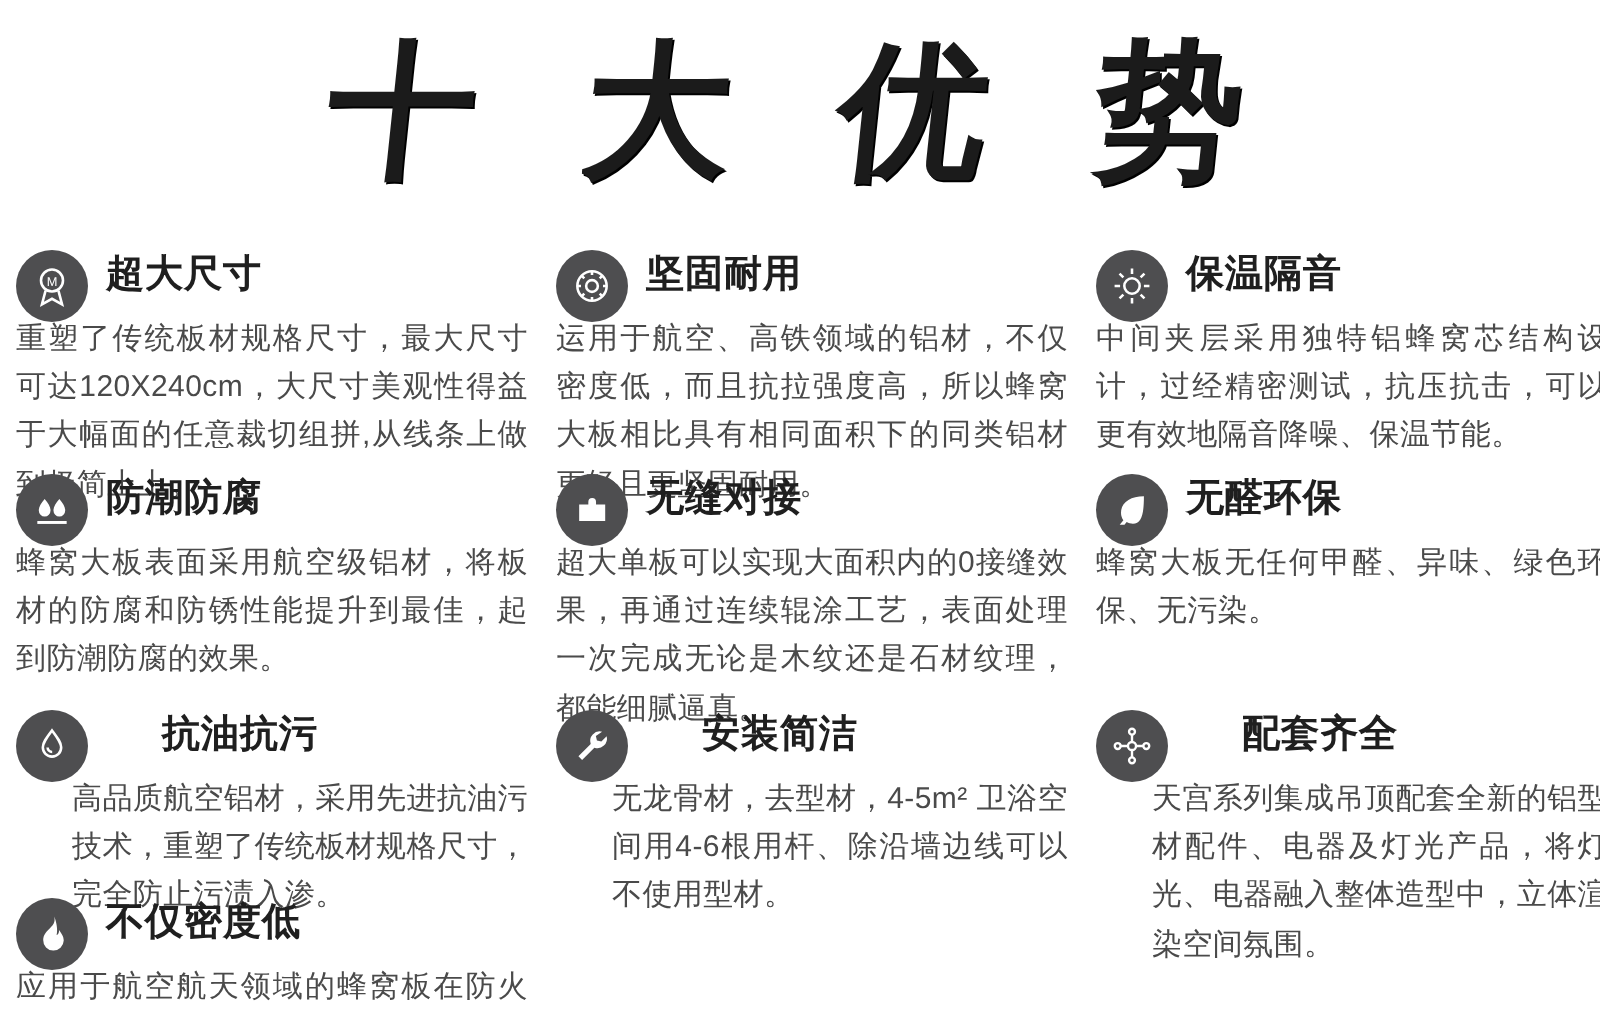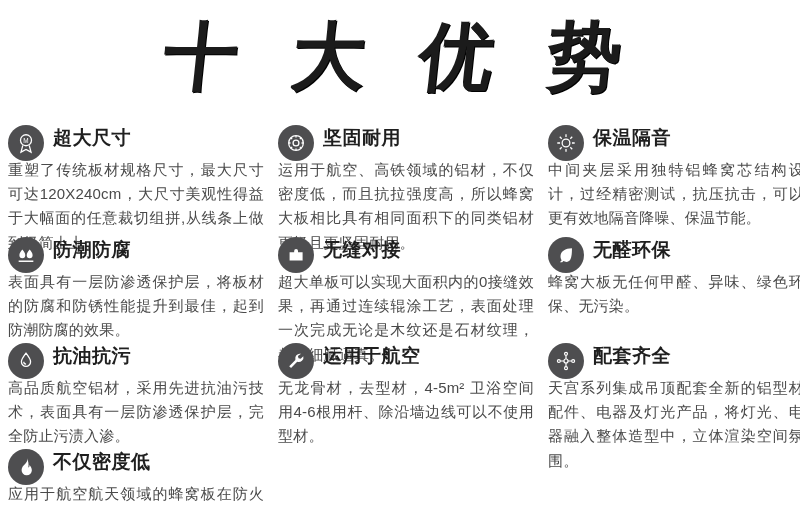--- a/index.html
+++ b/index.html
@@ -58,21 +58,21 @@
     display: flex;
     align-items: flex-start;
   }
   
   .col0 { left: 8px; }
   .col1 { left: 278px; justify-content: space-between; }
   .col2 { left: 548px; }
   
   .row0 { top: 6px; }
   .row1 { top: 118px; }
-  .row2 { top: 224px; }
+  .row2 { top: 236px; gap: 28px; }
   .row3 { top: 330px; }
 
   .icon-badge {
     flex: 0 0 auto;
     width: 36px;
     height: 36px;
     border-radius: 50%;
     background: #4e4e50;
     display: flex;
     align-items: center;
@@ -159,21 +159,21 @@
     <div class="cell col0 row1">
       <div class="icon-badge">
         <svg width="22" height="22" viewBox="0 0 24 24" fill="#ffffff" stroke="none">
           <path d="M8 6c-2 2.4-3.2 4.3-3.2 6.2A3.4 3.4 0 0 0 8 15.6a3.4 3.4 0 0 0 3.2-3.4C11.2 10.3 10 8.4 8 6z"></path>
           <path d="M16 6c-2 2.4-3.2 4.3-3.2 6.2a3.4 3.4 0 0 0 3.2 3.4 3.4 3.4 0 0 0 3.2-3.4C19.2 10.3 18 8.4 16 6z"></path>
           <path d="M4 18h16v1.6H4z"></path>
         </svg>
       </div>
       <div class="cell-body">
         <div class="cell-title">防潮防腐</div>
-        <p class="cell-desc">表面具有一层防渗透保护层，将板材的防腐和防锈性能提升到最佳，起到防潮防腐的效果。</p>
+        <p class="cell-desc">蜂窝大板表面采用航空级铝材，将板材的防腐和防锈性能提升到最佳，起到防潮防腐的效果。</p>
       </div>
     </div>
 
     <div class="cell col1 row1">
       <div class="icon-badge">
         <svg width="22" height="22" viewBox="0 0 24 24" fill="#ffffff" stroke="none">
           <path d="M5 9h5V7.6a2.1 2.1 0 0 1 4.2 0V9h5v9H5z"></path>
         </svg>
       </div>
       <div class="cell-body">
@@ -196,32 +196,32 @@
 
     <div class="cell col0 row2">
       <div class="icon-badge">
         <svg width="22" height="22" viewBox="0 0 24 24" fill="none" stroke="#ffffff" stroke-width="1.4">
           <path d="M12 3.5c-3 4-5 6.6-5 9.2A5 5 0 0 0 12 17.8a5 5 0 0 0 5-5.1c0-2.6-2-5.2-5-9.2z"></path>
           <path d="M9.6 12.8a2.5 2.5 0 0 0 2.5 2.5"></path>
         </svg>
       </div>
       <div class="cell-body">
         <div class="cell-title">抗油抗污</div>
-        <p class="cell-desc">高品质航空铝材，采用先进抗油污技术，表面具有一层防渗透保护层，完全防止污渍入渗。</p>
+        <p class="cell-desc">高品质航空铝材，采用先进抗油污技术，重塑了传统板材规格尺寸，完全防止污渍入渗。</p>
       </div>
     </div>
 
     <div class="cell col1 row2">
       <div class="icon-badge">
         <svg width="22" height="22" viewBox="0 0 24 24" fill="#ffffff" stroke="none">
           <path d="M17.5 4.2a5.2 5.2 0 0 0-6.2 6.7L4.6 17.6l2 2 6.7-6.7a5.2 5.2 0 0 0 6.7-6.2l-2.9 2.9-2.4-.6-.6-2.4z"></path>
         </svg>
       </div>
       <div class="cell-body">
-        <div class="cell-title">运用于航空</div>
+        <div class="cell-title">安装简洁</div>
         <p class="cell-desc">无龙骨材，去型材，4-5m² 卫浴空间用4-6根用杆、除沿墙边线可以不使用型材。</p>
       </div>
     </div>
 
     <div class="cell col2 row2">
       <div class="icon-badge">
         <svg width="22" height="22" viewBox="0 0 24 24" fill="none" stroke="#ffffff" stroke-width="1.3">
           <circle cx="12" cy="12" r="2.2"></circle>
           <circle cx="12" cy="4.2" r="1.6"></circle>
           <circle cx="12" cy="19.8" r="1.6"></circle>

